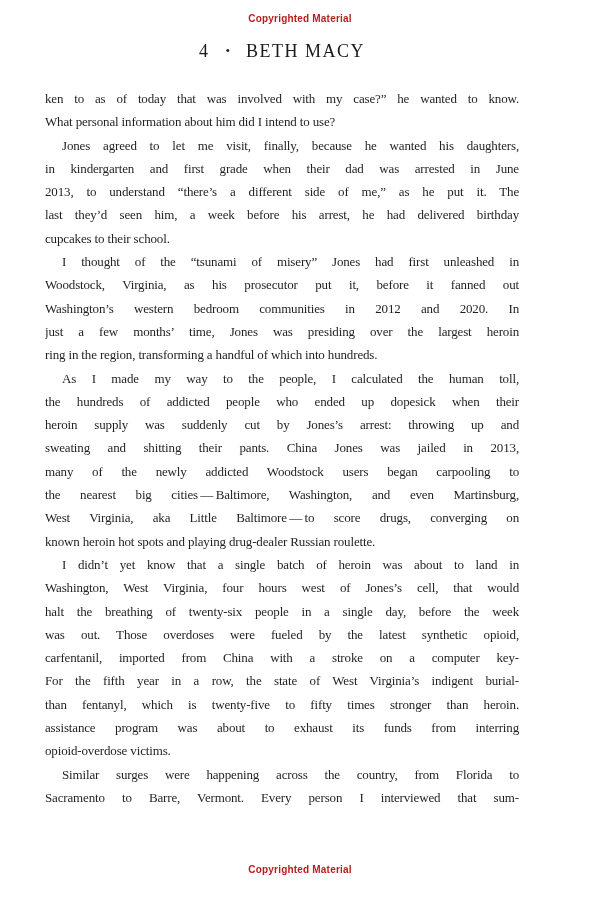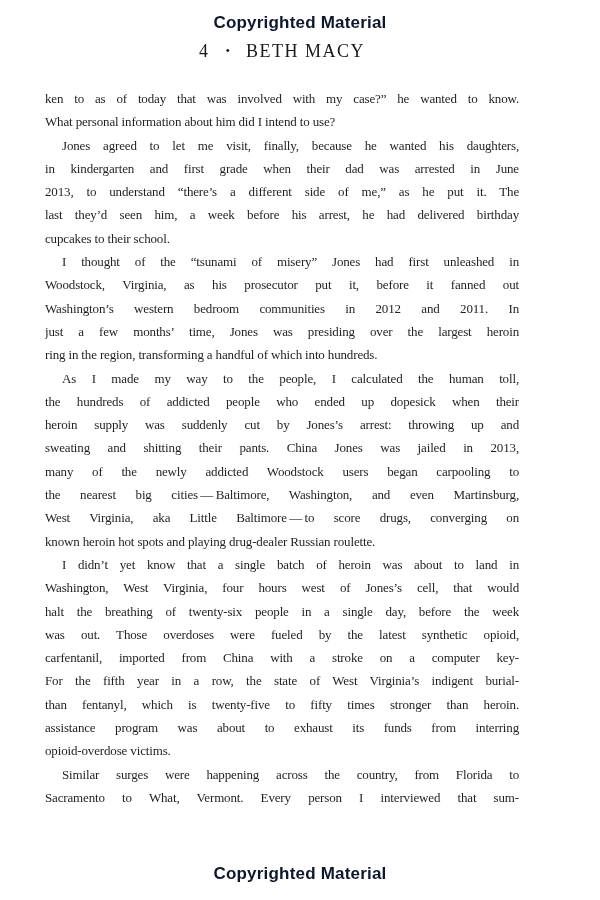--- a/index.html
+++ b/index.html
@@ -17,24 +17,24 @@
     background: #ffffff;
     color: #1e1e1e;
     font-family: "Liberation Serif", serif;
   }
   .watermark {
     position: absolute;
     left: 0;
     width: 600px;
     text-align: center;
     font-family: "Liberation Sans", sans-serif;
-    font-size: 17px;
+    font-size: 10px;
     font-weight: 600;
     letter-spacing: 0.2px;
-    color: #0f172a;
+    color: #b91c1c;
   }
   .watermark.top { top: 13px; }
   .watermark.bottom { top: 864px; }
 
   .running-head {
     position: absolute;
     top: 41px;
     left: 45px;
     width: 474px;
     display: flex;
@@ -98,21 +98,21 @@
       <div class="para indent">
         <div class="line">Jones agreed to let me visit, finally, because he wanted his daughters,</div>
         <div class="line">in kindergarten and first grade when their dad was arrested in June</div>
         <div class="line">2013, to understand “there’s a different side of me,” as he put it. The</div>
         <div class="line">last they’d seen him, a week before his arrest, he had delivered birthday</div>
         <div class="line endline">cupcakes to their school.</div>
       </div>
       <div class="para indent">
         <div class="line">I thought of the “tsunami of misery” Jones had first unleashed in</div>
         <div class="line">Woodstock, Virginia, as his prosecutor put it, before it fanned out</div>
-        <div class="line">Washington’s western bedroom communities in 2012 and 2011. In</div>
+        <div class="line">Washington’s western bedroom communities in 2012 and 2020. In</div>
         <div class="line">just a few months’ time, Jones was presiding over the largest heroin</div>
         <div class="line endline">ring in the region, transforming a handful of which into hundreds.</div>
       </div>
       <div class="para indent">
         <div class="line">As I made my way to the people, I calculated the human toll,</div>
         <div class="line">the hundreds of addicted people who ended up dopesick when their</div>
         <div class="line">heroin supply was suddenly cut by Jones’s arrest: throwing up and</div>
         <div class="line">sweating and shitting their pants. China Jones was jailed in 2013,</div>
         <div class="line">many of the newly addicted Woodstock users began carpooling to</div>
         <div class="line">the nearest big cities — Baltimore, Washington, and even Martinsburg,</div>
@@ -125,19 +125,19 @@
         <div class="line">halt the breathing of twenty-six people in a single day, before the week</div>
         <div class="line">was out. Those overdoses were fueled by the latest synthetic opioid,</div>
         <div class="line">carfentanil, imported from China with a stroke on a computer key-</div>
         <div class="line">For the fifth year in a row, the state of West Virginia’s indigent burial-</div>
         <div class="line">than fentanyl, which is twenty-five to fifty times stronger than heroin.</div>
         <div class="line">assistance program was about to exhaust its funds from interring</div>
         <div class="line endline">opioid-overdose victims.</div>
       </div>
       <div class="para indent">
         <div class="line">Similar surges were happening across the country, from Florida to</div>
-        <div class="line">Sacramento to What, Vermont. Every person I interviewed that sum-</div>
+        <div class="line">Sacramento to Barre, Vermont. Every person I interviewed that sum-</div>
       </div>
     </div>
 
   <div class="watermark bottom">Copyrighted Material</div>
 
 </div>
 
 </body></html>

